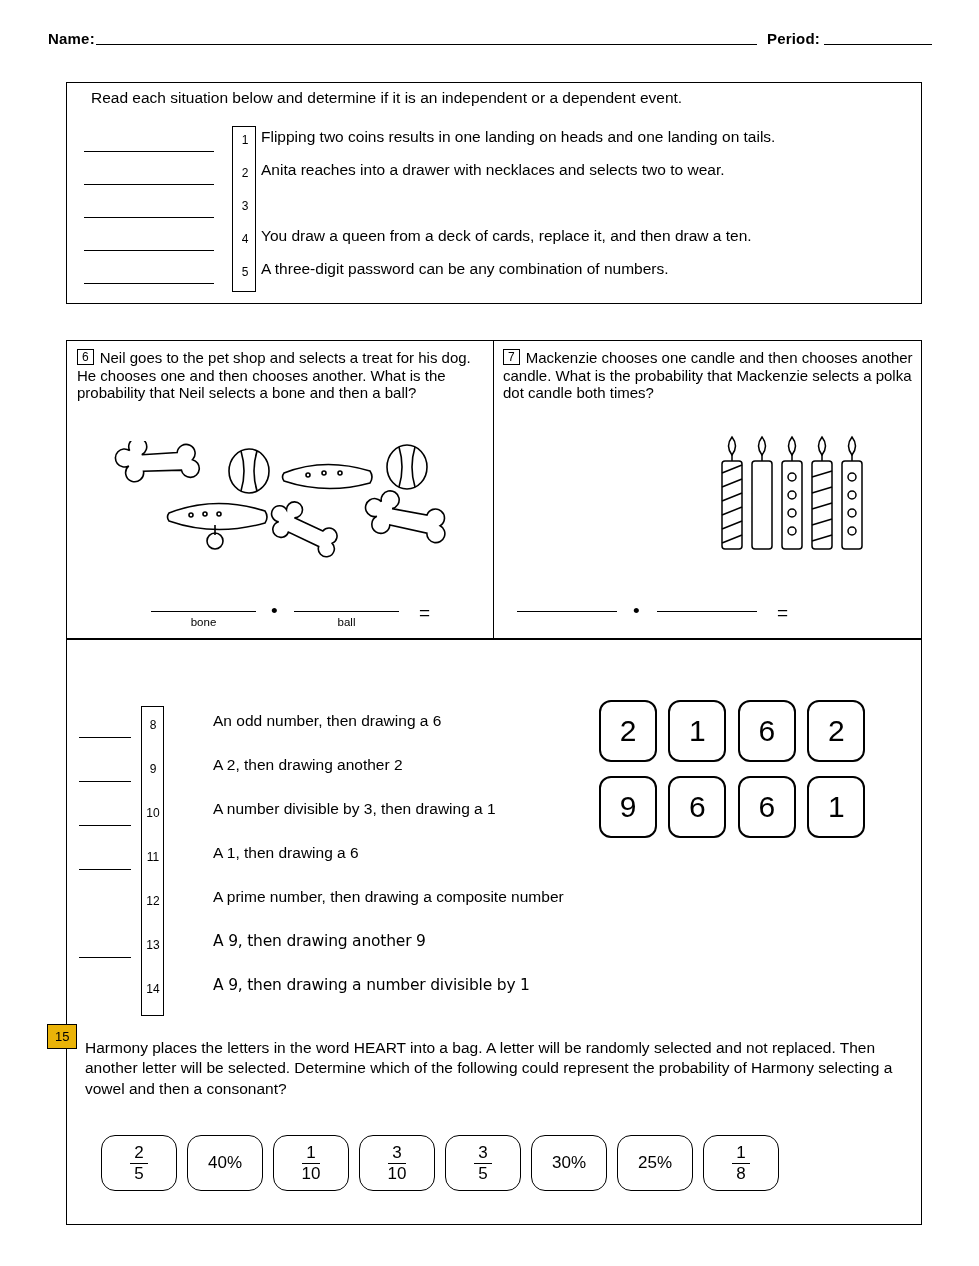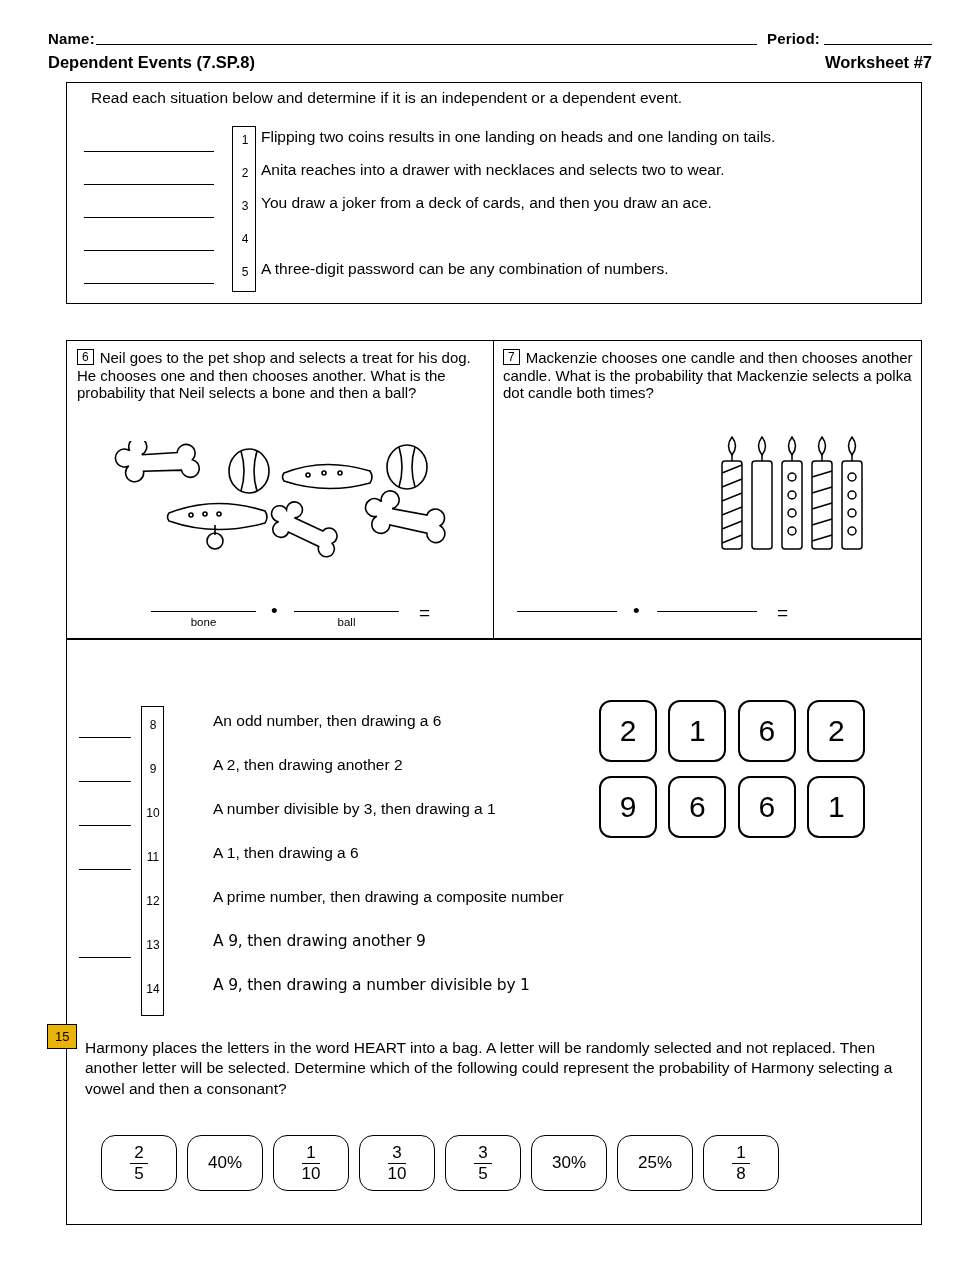--- a/index.html
+++ b/index.html
@@ -315,48 +315,44 @@
 
 <div class="page">
 
   <div class="header">
     <div class="name-row">
       <span class="name-label">Name:</span>
       <span class="name-line"></span>
       <span class="period-label">Period:</span>
       <span class="period-line"></span>
     </div>
-    <div class="title-row">
-      <span>Dependent Events (7.SP.8)</span>
-      <span>Worksheet #7</span>
-    </div>
   </div>
 
   <div class="box" id="sec1">
     <div class="instr">Read each situation below and determine if it is an independent or a dependent event.</div>
     <div class="col-box"></div>
 
     <div class="s1row" style="top:43px;">
       <span class="s1blank"></span>
       <span class="s1num">1</span>
       <span class="s1text">Flipping two coins results in one landing on heads and one landing on tails.</span>
     </div>
     <div class="s1row" style="top:76px;">
       <span class="s1blank"></span>
       <span class="s1num">2</span>
       <span class="s1text">Anita reaches into a drawer with necklaces and selects two to wear.</span>
     </div>
     <div class="s1row" style="top:109px;">
       <span class="s1blank"></span>
       <span class="s1num">3</span>
-      <span class="s1text">You draw a joker from a deck of cards, and then you draw an ace.</span>
     </div>
     <div class="s1row" style="top:142px;">
       <span class="s1blank"></span>
       <span class="s1num">4</span>
+      <span class="s1text">You draw a queen from a deck of cards, replace it, and then draw a ten.</span>
     </div>
     <div class="s1row" style="top:175px;">
       <span class="s1blank"></span>
       <span class="s1num">5</span>
       <span class="s1text">A three-digit password can be any combination of numbers.</span>
     </div>
   </div>
 
 
   <div class="box" id="sec2">

